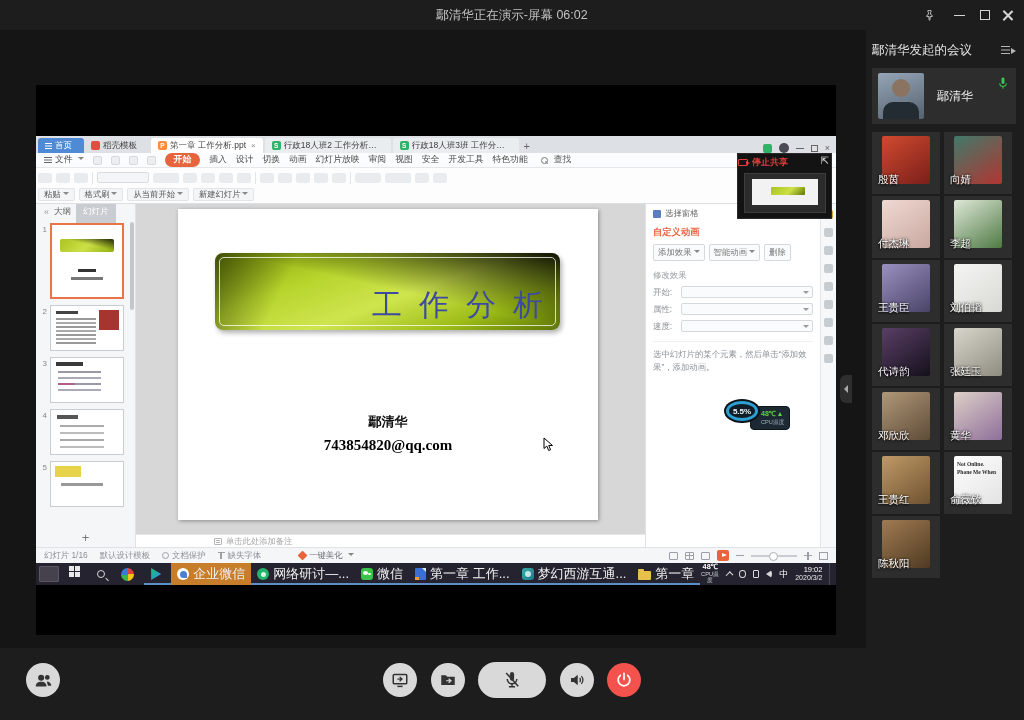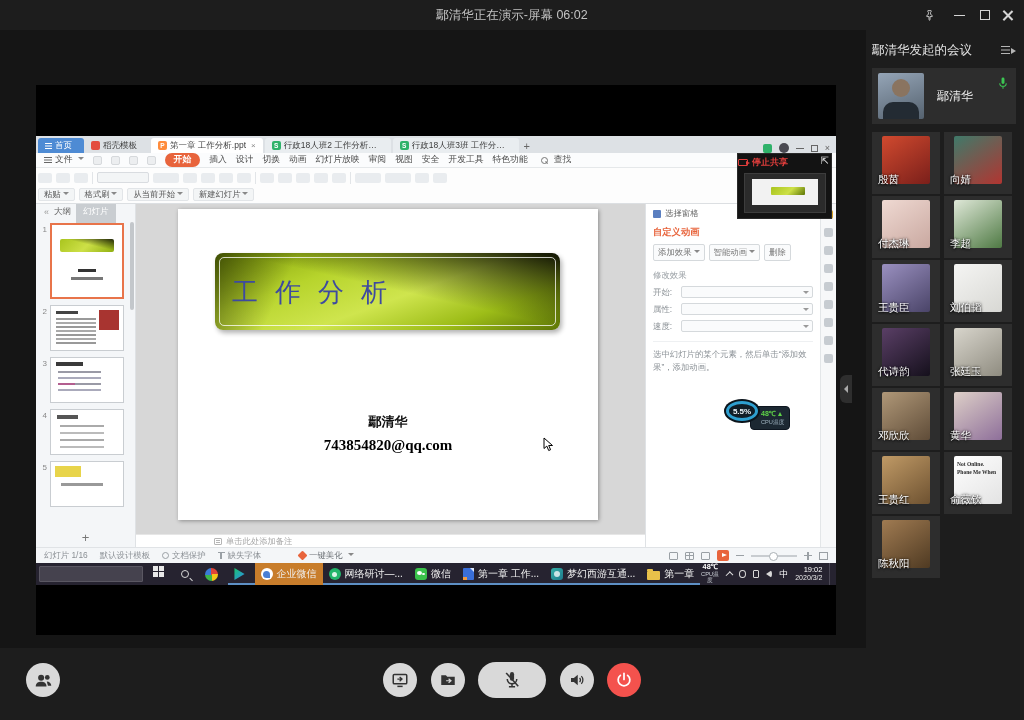--- a/index.html
+++ b/index.html
@@ -97,21 +97,21 @@
   .wcenter { flex:1; display:flex; flex-direction:column; min-width:0; }
   .wcanvas { flex:1; background:#d7d7d7; position:relative; }
   .slide { position:absolute; left:42px; top:5px; width:420px; height:311px; background:#fff; box-shadow:1px 1px 4px rgba(0,0,0,.35); }
   .banner { position:absolute; left:37px; top:44px; width:345px; height:77px; border-radius:8px;
     background:
       linear-gradient(115deg, rgba(0,0,0,.5), rgba(0,0,0,0) 22%),
       linear-gradient(to top right, rgba(10,12,0,0) 52%, rgba(10,12,0,.92) 97%),
       linear-gradient(160deg, #7f9c08, #b7d42c 30%, #cfe54e 55%, #9dbd18 78%, #5d7506 100%);
     box-shadow:2px 3px 5px rgba(0,0,0,.3); }
   .banner::after { content:""; position:absolute; inset:4px; border:1px solid rgba(255,255,255,.75); border-radius:5px; }
-  .banner-title { position:absolute; left:0; right:0; top:0; height:77px; line-height:79px; text-align:left; font-size:26px; color:#3d4aa0; letter-spacing:17px; text-indent:17px; font-family:"Liberation Serif", serif; }
+  .banner-title { position:absolute; left:0; right:0; top:12px; height:77px; line-height:79px; text-align:right; font-size:30px; color:#3d4aa0; letter-spacing:17px; text-indent:17px; font-family:"Liberation Serif", serif; }
   .slide-author { position:absolute; left:0; right:0; top:204px; text-align:center; font-size:13px; font-weight:bold; color:#111; }
   .slide-email { position:absolute; left:0; right:0; top:228px; text-align:center; font-size:15px; font-weight:bold; color:#000; font-family:"Liberation Serif", serif; }
   .cursor { position:absolute; left:365px; top:228px; }
   .wnotes { height:13px; background:#fff; border-top:1px solid #e6e6e6; display:flex; align-items:center; gap:4px; padding-left:78px; font-size:8.3px; color:#a8a8a8; }
   .notes-ic { width:8px; height:7px; border:1px solid #b5b5b5; border-radius:1px; position:relative; }
   .notes-ic::after { content:""; position:absolute; left:1px; top:1.5px; width:4px; height:1px; background:#b5b5b5; box-shadow:0 2px 0 #b5b5b5; }
 
   .wpanel { width:175px; background:#fff; border-left:1px solid #dfe2e5; padding:4px 7px; font-size:8.4px; color:#555; position:relative; }
   .wp-top { display:flex; align-items:center; gap:4px; color:#666; }
   .wp-top-ic { width:8px; height:8px; background:#5a7fc0; border-radius:1px; }
@@ -164,21 +164,21 @@
   .cpu-temp { font-size:7px; color:#5fd348; font-weight:bold; display:flex; align-items:center; gap:2px; }
   .cpu-up { width:0; height:0; border:2.6px solid transparent; border-bottom:4px solid #5fd348; margin-top:-2px; }
   .cpu-label { font-size:6.3px; color:#9fb3c0; transform:scale(.9); transform-origin:left; }
   .cpu-gauge { position:absolute; left:0; top:0; width:32px; height:20px; border-radius:50%; background:#101d27; border:3px solid #2e9fd0; box-shadow:0 0 0 2px #0b141b; display:flex; align-items:center; justify-content:center; color:#eaf3f8; font-size:8px; font-weight:bold; }
 
   
   .tbar { position:absolute; left:0; top:478px; width:800px; height:22px; background:#262330; display:flex; align-items:center; z-index:5; }
   .tapp { height:22px; display:flex; align-items:center; justify-content:flex-start; gap:4px; padding:0 6px; cursor:pointer; flex:0 0 auto; }
   .tapp.open { box-shadow:inset 0 -2px 0 #5d8fc4; }
   .tapp.active { background:#c87d2b; }
-  .tlabel { font-size:10px; color:#f0f0f0; white-space:nowrap; }
+  .tlabel { font-size:13px; color:#f0f0f0; white-space:nowrap; }
   .tico { display:inline-block; position:relative; }
   .start .tico { width:5px; height:5px; background:#e8e8e8; box-shadow:6px 0 #e8e8e8, 0 6px #e8e8e8, 6px 6px #e8e8e8; margin:-6px 7px 6px 1px; }
   .search .tico { width:8px; height:8px; border:1.4px solid #d8d8d8; border-radius:50%; }
   .search .tico::after { content:""; position:absolute; left:7px; top:8px; width:4px; height:1.4px; background:#d8d8d8; transform:rotate(45deg); }
   .browser .tico { width:13px; height:13px; border-radius:50%; background:conic-gradient(#e04438 0 25%, #f5c518 0 50%, #3cb54a 0 75%, #3a7bd5 0); }
   .sbox { width:152px; height:16px; background:#45424e; border:1px solid #5a5762; border-radius:1px; margin:0 3px; padding:0 4px; display:flex; align-items:center; gap:4px; }
   .tv .tico { width:11px; height:12px; background:linear-gradient(135deg,#19c36b,#2e8cf0); clip-path:polygon(8% 0, 100% 50%, 8% 100%); }
   .wecom .tico { width:12px; height:12px; border-radius:50%; background:#fff; }
   .wecom .tico::after { content:""; position:absolute; left:2.5px; top:2.5px; width:7px; height:7px; border-radius:50% 50% 0 50%; background:#4a7fd4; }
   .meeting .tico { width:12px; height:12px; border-radius:50%; background:#21b56a; }

